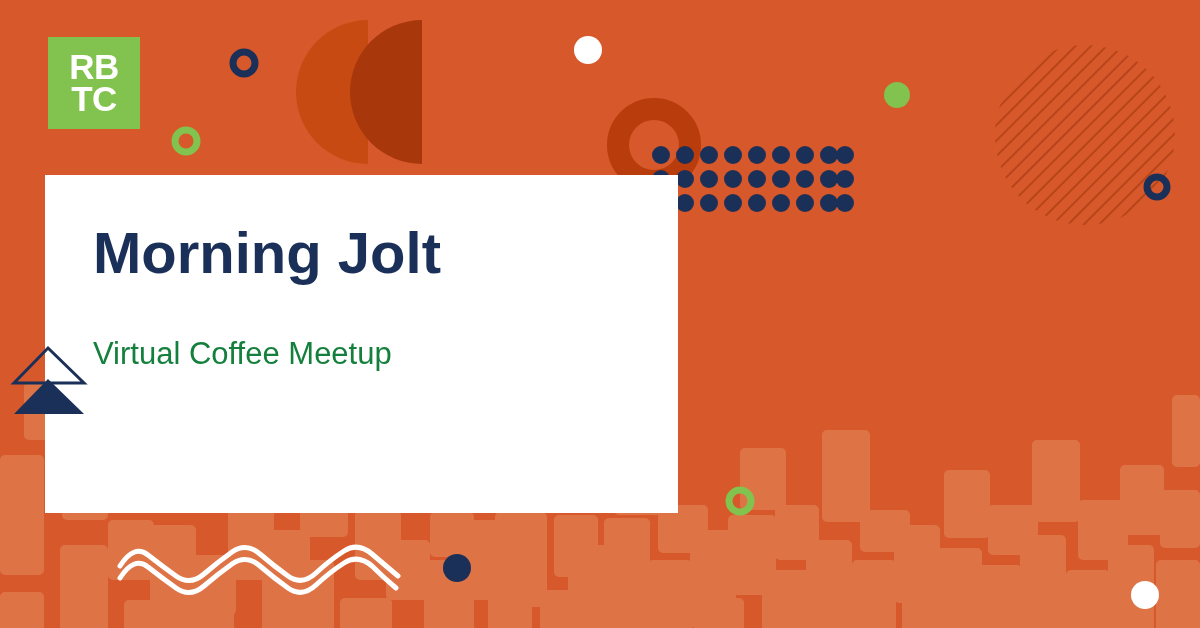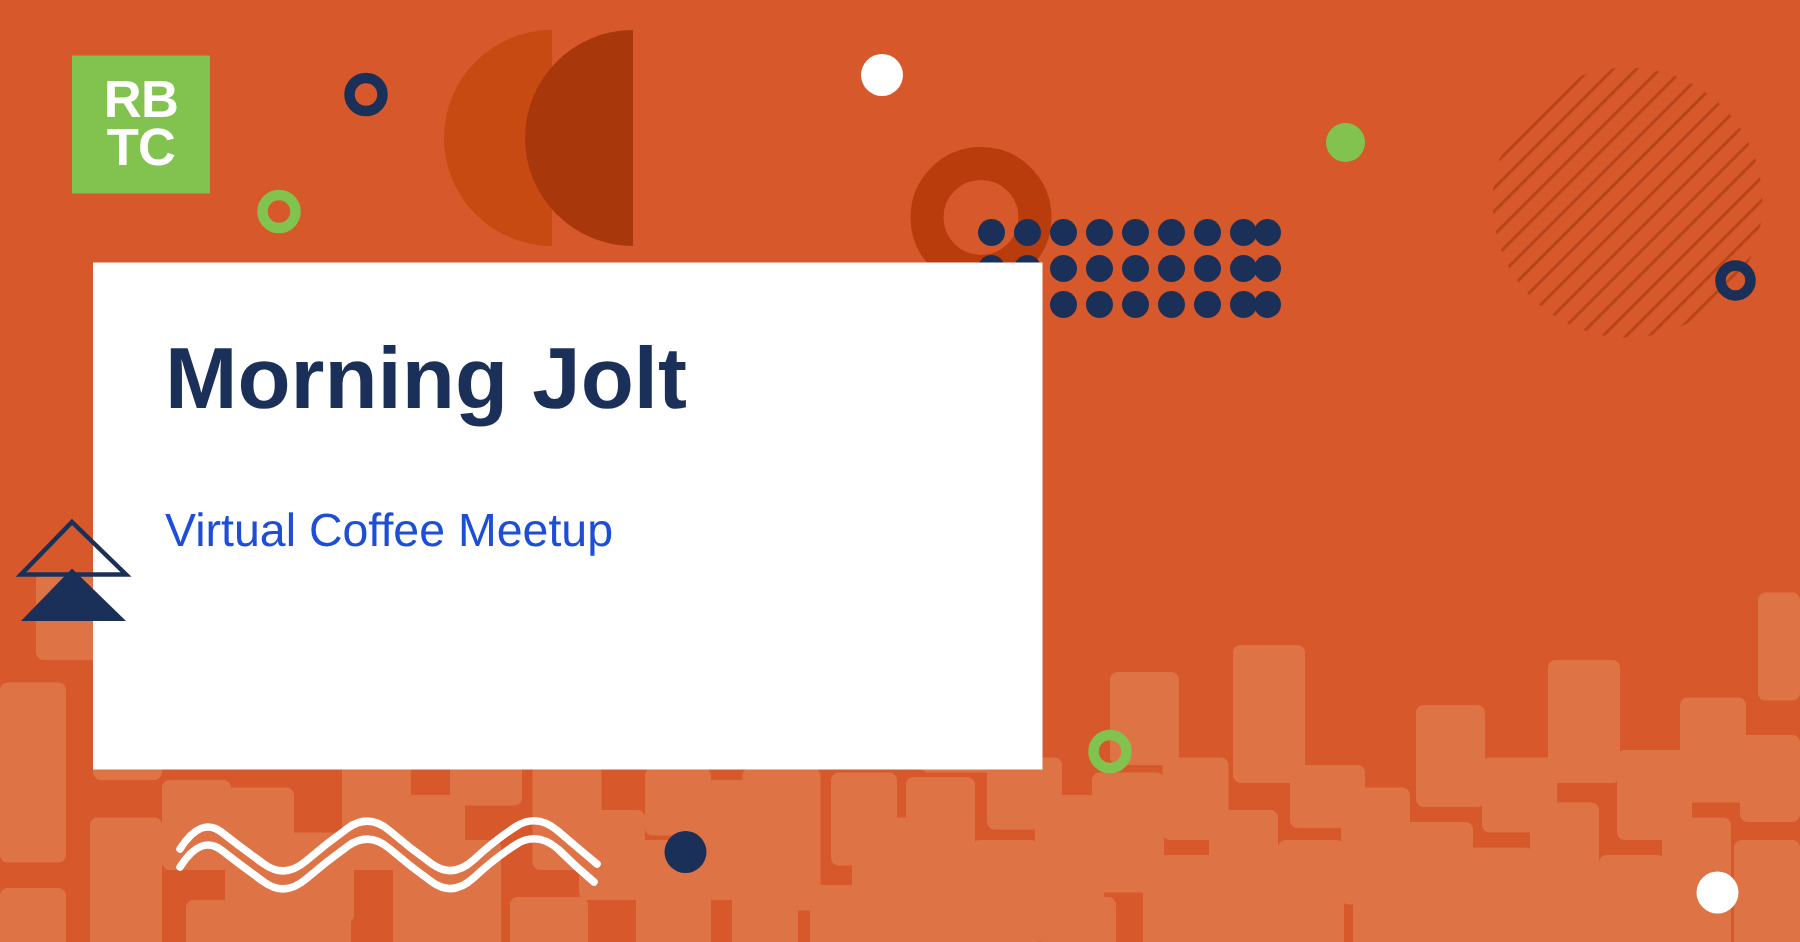--- a/index.html
+++ b/index.html
@@ -47,41 +47,41 @@
     color: #ffffff;
     font-weight: bold;
     font-size: 35px;
     letter-spacing: -0.5px;
     font-family: "Liberation Sans", sans-serif;
   }
 
   
   #card {
     position: absolute;
-    left: 62px;
+    left: 45px;
     top: 175px;
     width: 633px;
     height: 338px;
     background: #ffffff;
     box-sizing: border-box;
     padding: 48px 40px 0 48px;
   }
   #card-title {
     margin: 0;
     color: #1b3058;
     font-weight: bold;
     font-size: 58px;
     letter-spacing: 0px;
     line-height: 1.05;
     font-family: "Liberation Sans", sans-serif;
   }
   #card-subtitle {
     margin: 0;
     padding-top: 51px;
-    color: #1d4ed8;
+    color: #15803d;
     font-weight: normal;
     font-size: 31px;
     line-height: 1.2;
     font-family: "Liberation Sans", sans-serif;
   }
 
   
   #triangles {
     position: absolute;
     left: 10px;

